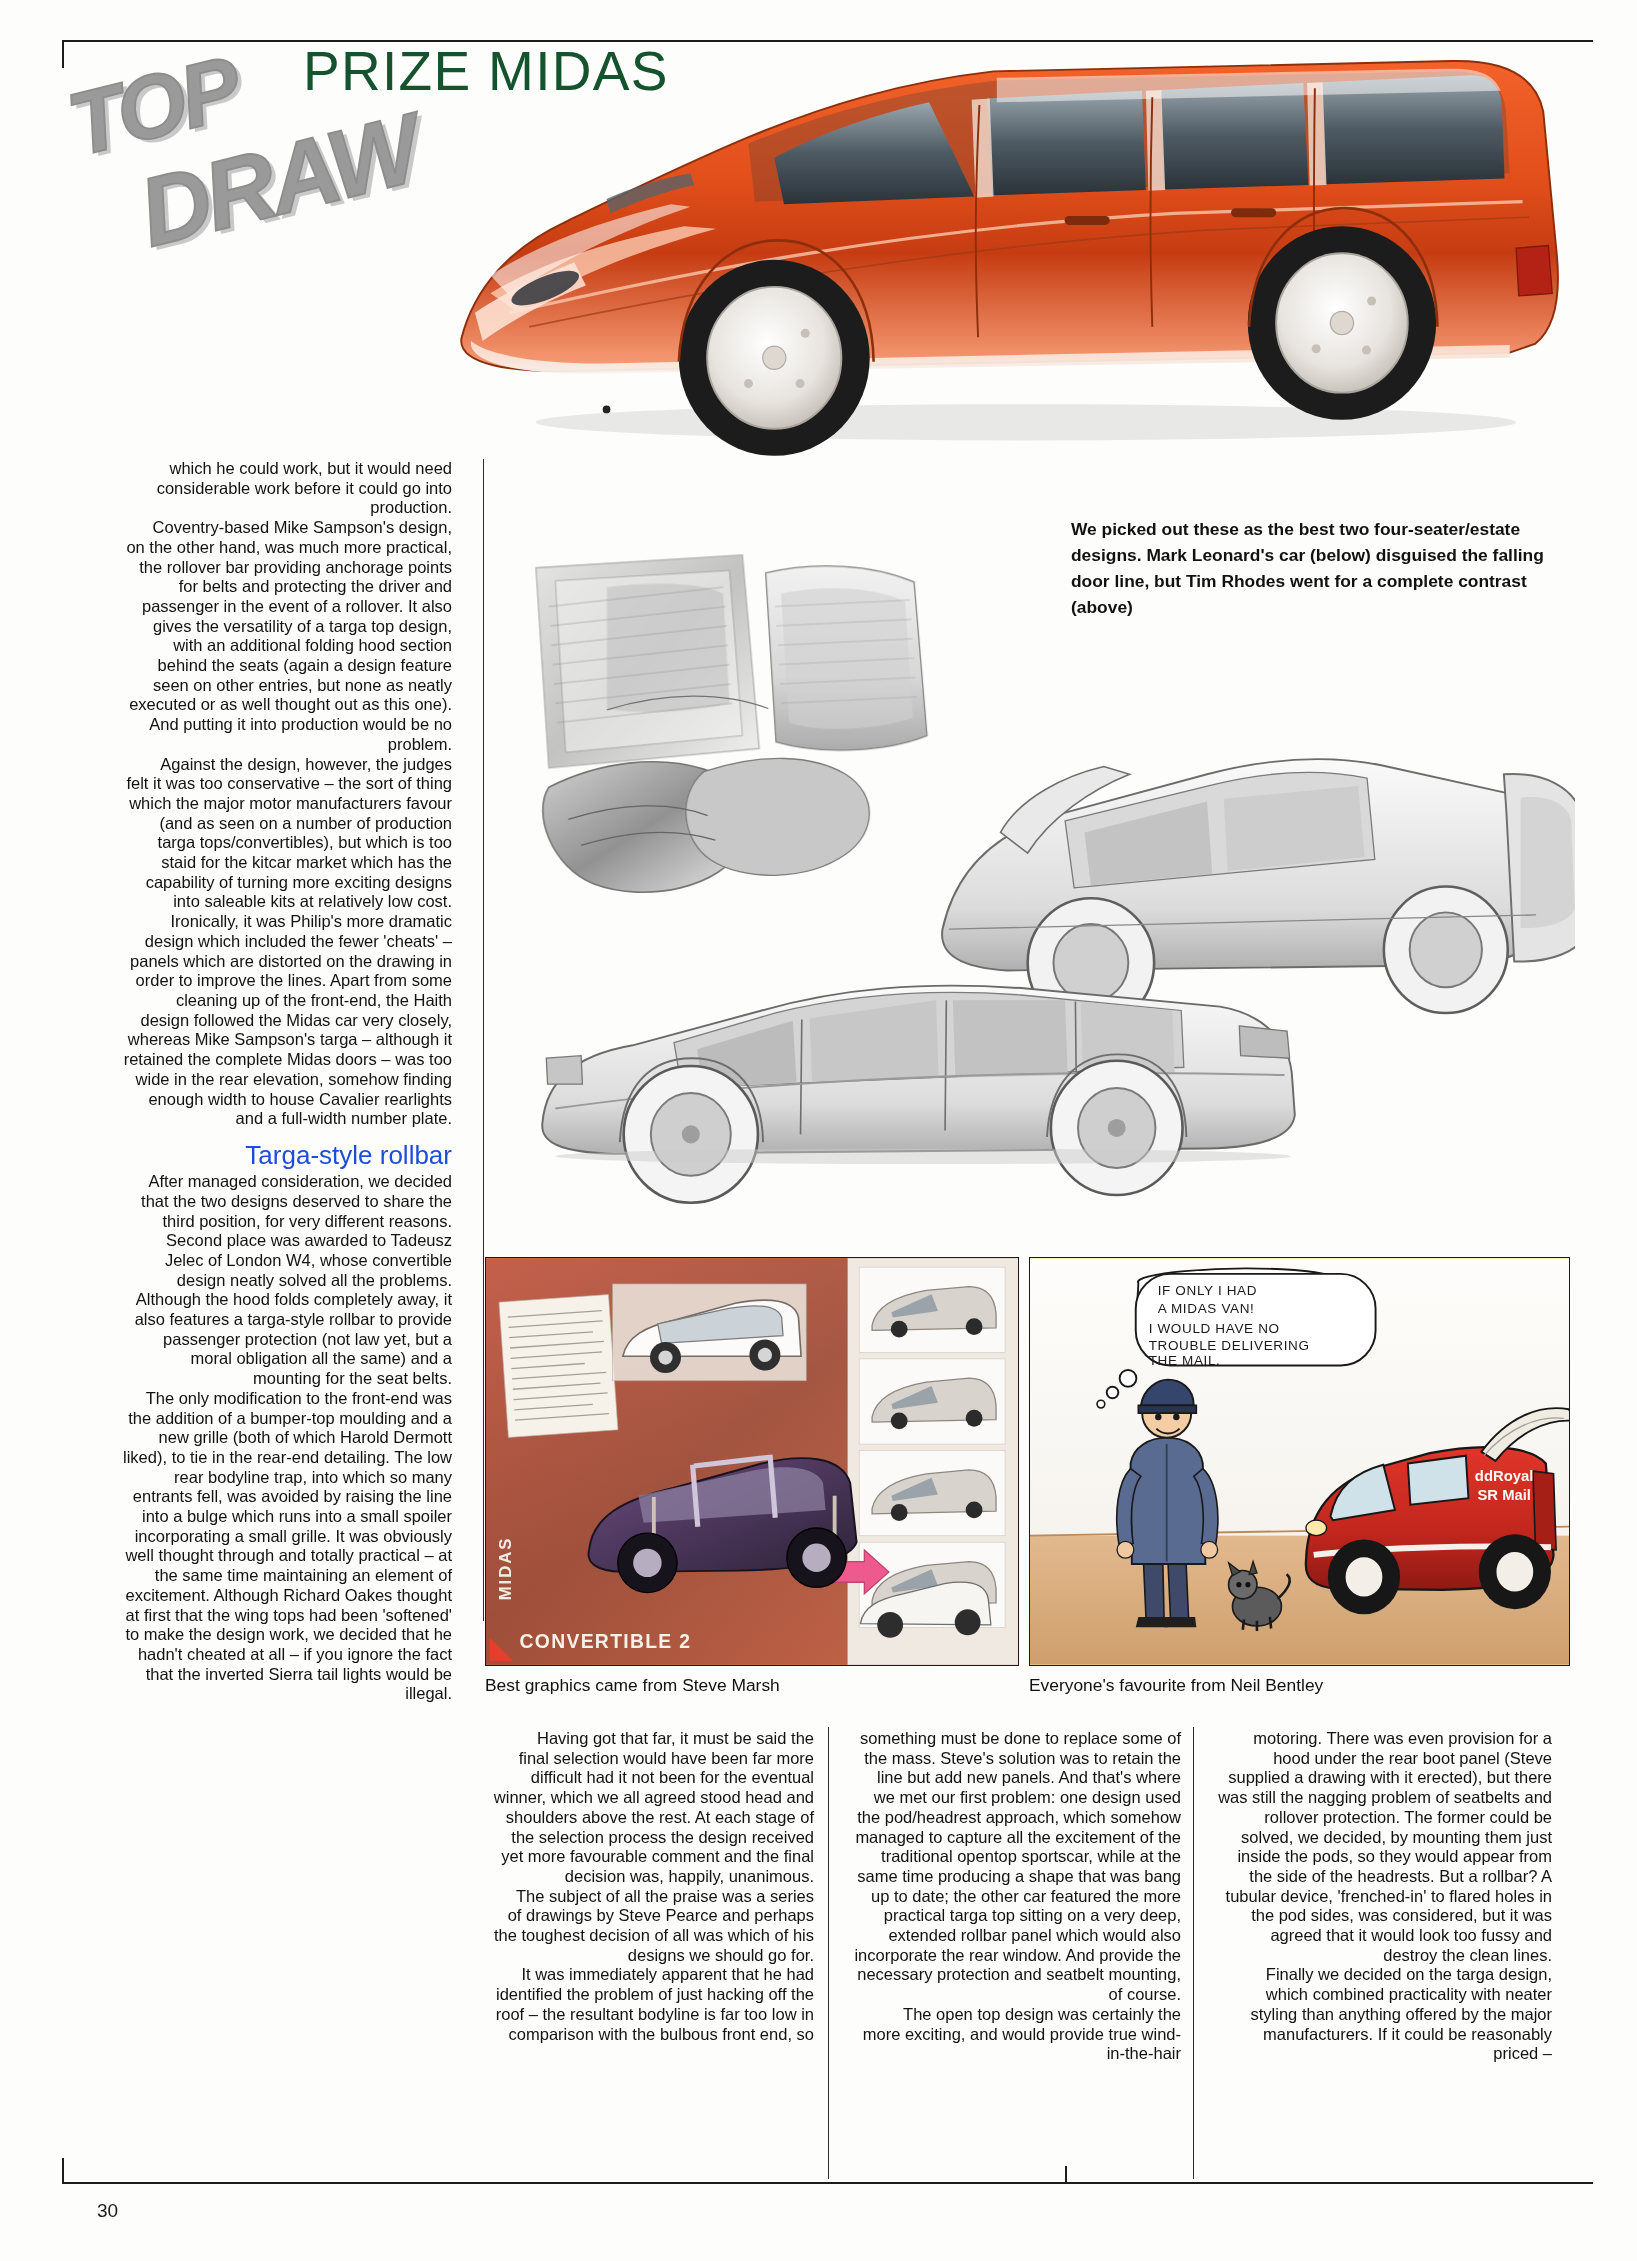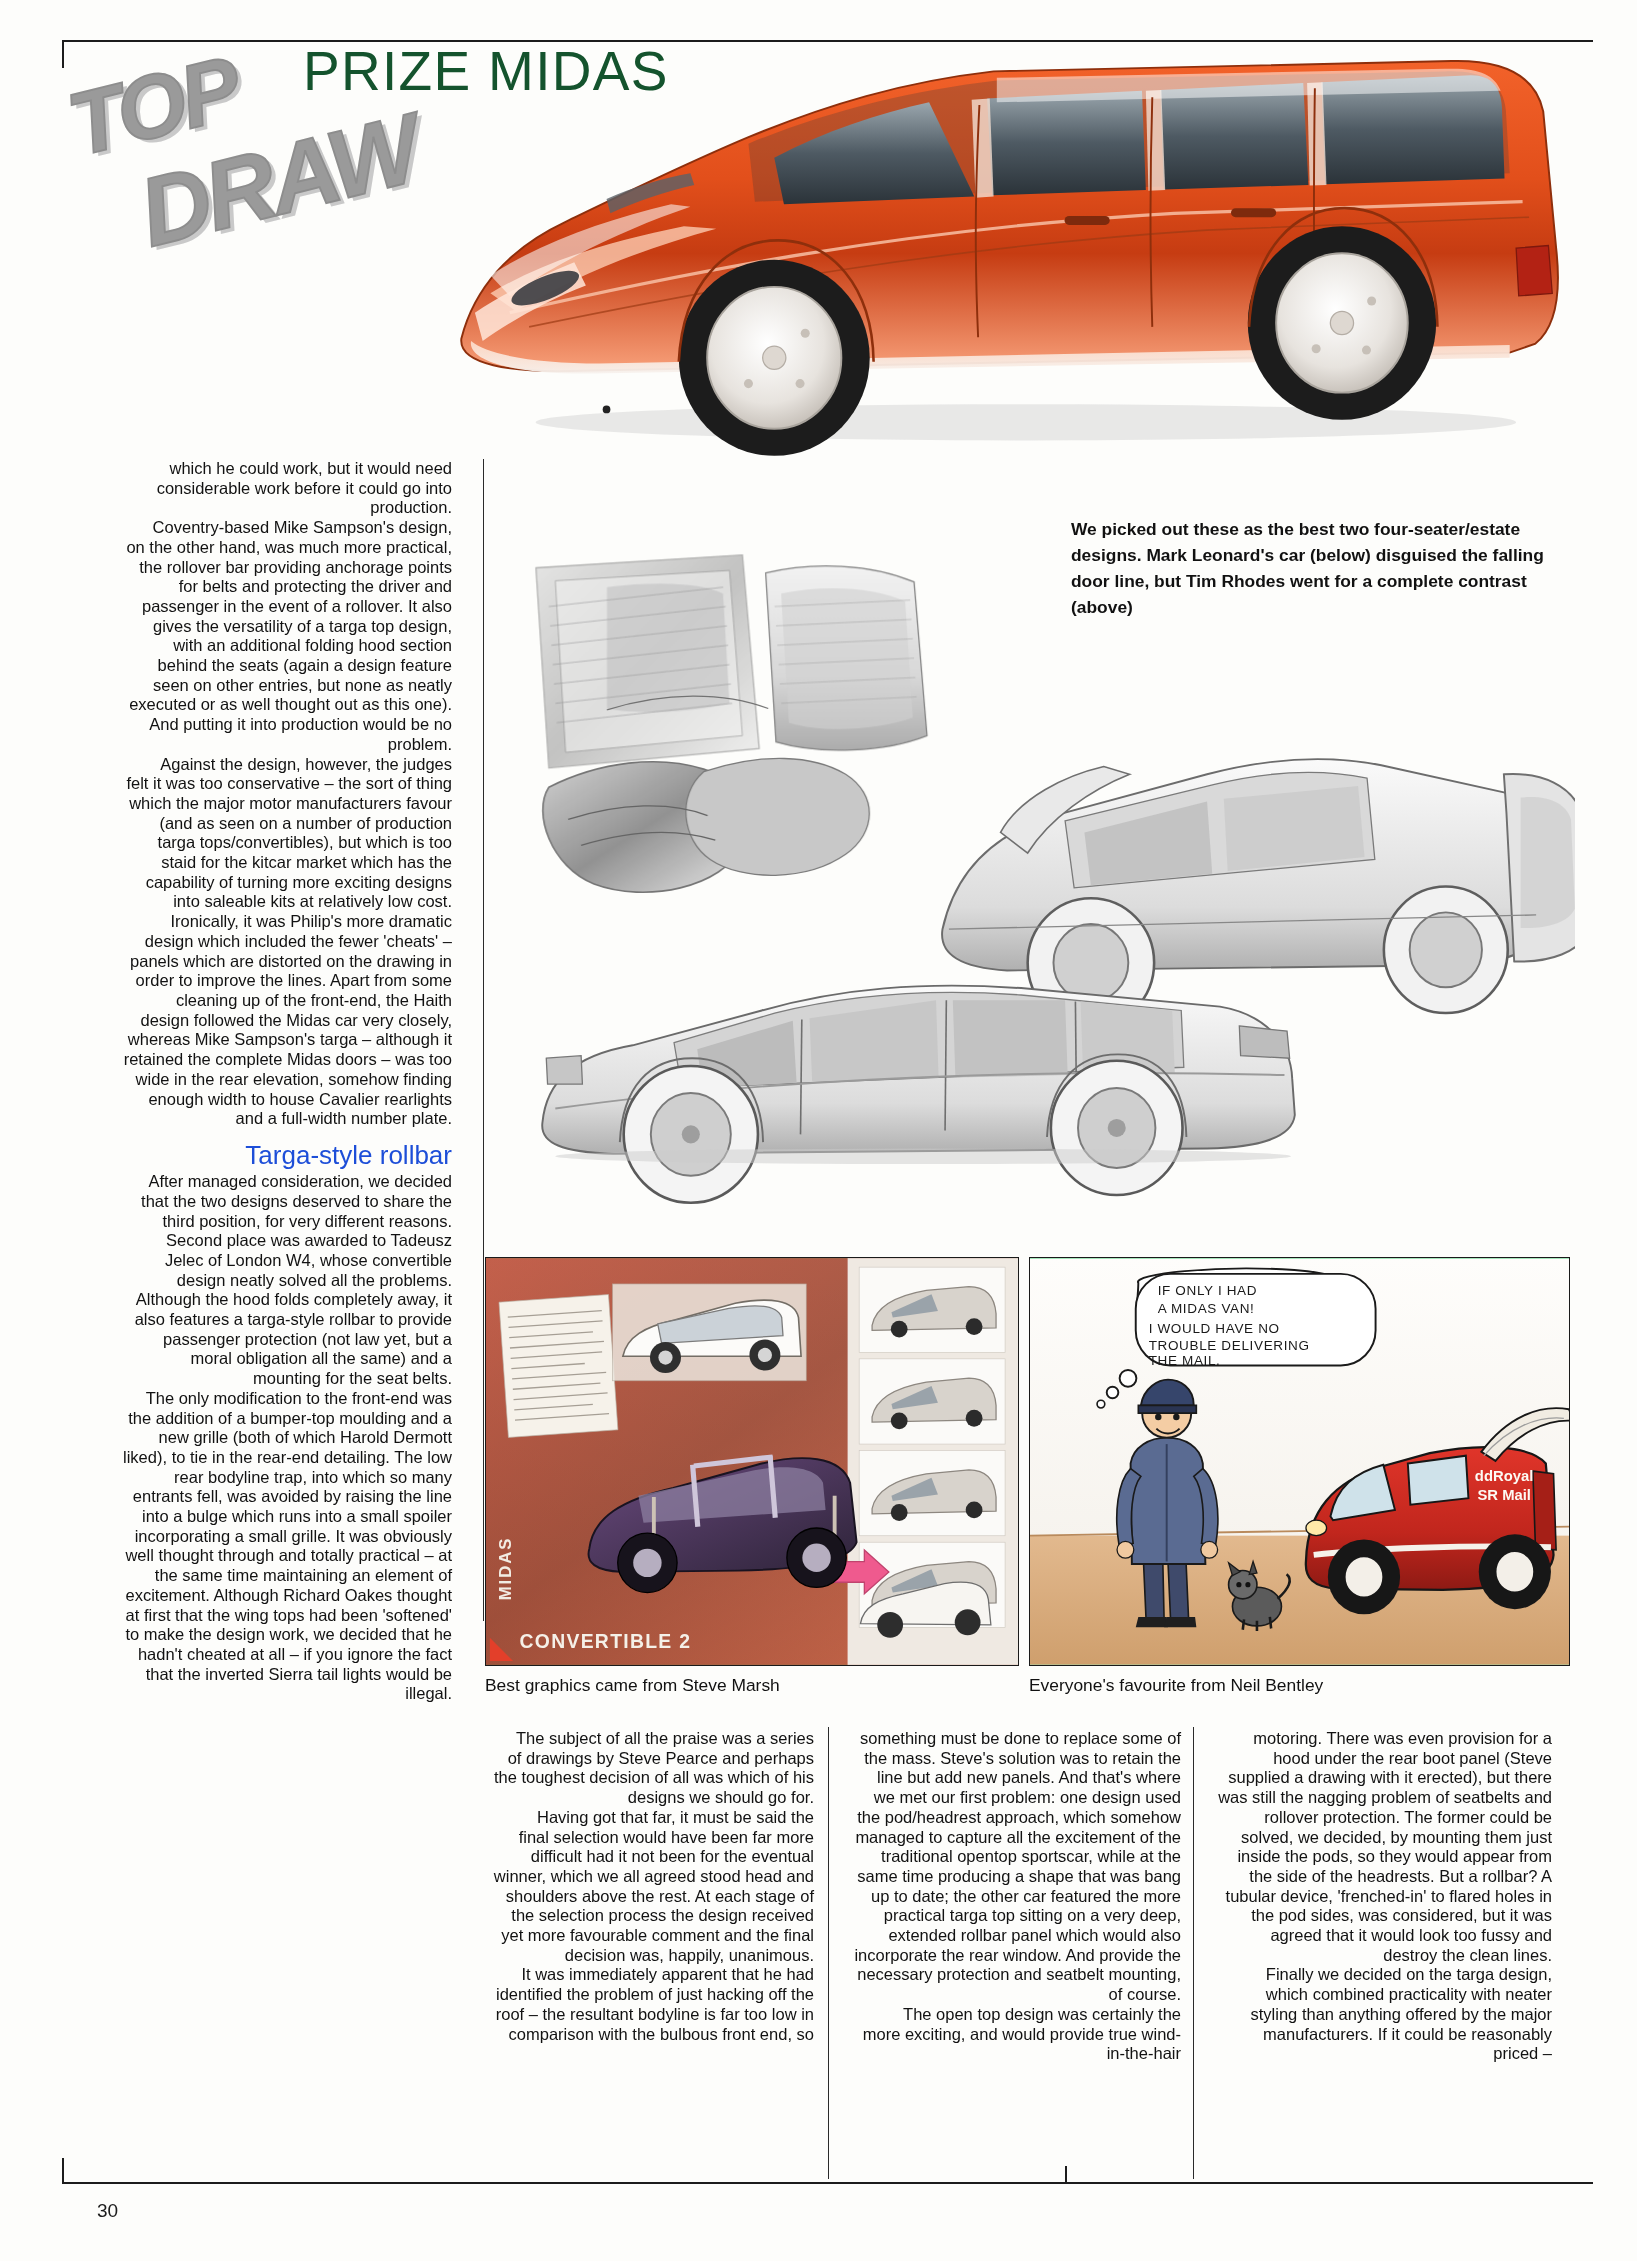--- a/index.html
+++ b/index.html
@@ -180,21 +180,21 @@
     top: 542px;
     width: 1065px;
     height: 684px;
   }
 
   
   .photo-box {
     position: absolute;
     border: 1.9px solid #1a1a1a;
     overflow: hidden;
-    background: #22c55e;
+    background: #fde047;
   }
   #photo-left {
     left: 485px;
     top: 1257px;
     width: 532px;
     height: 407px;
   }
   #photo-right {
     left: 1029px;
     top: 1257px;
@@ -689,22 +689,22 @@
         <ellipse cx="444" cy="418" rx="16" ry="12" fill="#ffe9a8" stroke="#171717" stroke-width="2"></ellipse>
       </g>
     </svg>
   </div>
   <div class="photo-caption" id="caption-right">Everyone's favourite from Neil Bentley</div>
 
   <div class="vrule" id="vrule-2"></div>
   <div class="vrule" id="vrule-3"></div>
 
   <div class="col" id="col-2">
+    <p>Having got that far, it must be said the final selection would have been far more difficult had it not been for the eventual winner, which we all agreed stood head and shoulders above the rest. At each stage of the selection process the design received yet more favourable comment and the final decision was, happily, unanimous.</p>
     <p>The subject of all the praise was a series of drawings by Steve Pearce and perhaps the toughest decision of all was which of his designs we should go for.</p>
-    <p>Having got that far, it must be said the final selection would have been far more difficult had it not been for the eventual winner, which we all agreed stood head and shoulders above the rest. At each stage of the selection process the design received yet more favourable comment and the final decision was, happily, unanimous.</p>
     <p>It was immediately apparent that he had identified the problem of just hacking off the roof – the resultant bodyline is far too low in comparison with the bulbous front end, so</p>
   </div>
 
   <div class="col" id="col-3">
     <p class="noindent">something must be done to replace some of the mass. Steve's solution was to retain the line but add new panels. And that's where we met our first problem: one design used the pod/headrest approach, which somehow managed to capture all the excitement of the traditional opentop sportscar, while at the same time producing a shape that was bang up to date; the other car featured the more practical targa top sitting on a very deep, extended rollbar panel which would also incorporate the rear window. And provide the necessary protection and seatbelt mounting, of course.</p>
     <p>The open top design was certainly the more exciting, and would provide true wind-in-the-hair</p>
   </div>
 
   <div class="col" id="col-4">
     <p class="noindent">motoring. There was even provision for a hood under the rear boot panel (Steve supplied a drawing with it erected), but there was still the nagging problem of seatbelts and rollover protection. The former could be solved, we decided, by mounting them just inside the pods, so they would appear from the side of the headrests. But a rollbar? A tubular device, 'frenched-in' to flared holes in the pod sides, was considered, but it was agreed that it would look too fussy and destroy the clean lines.</p>

